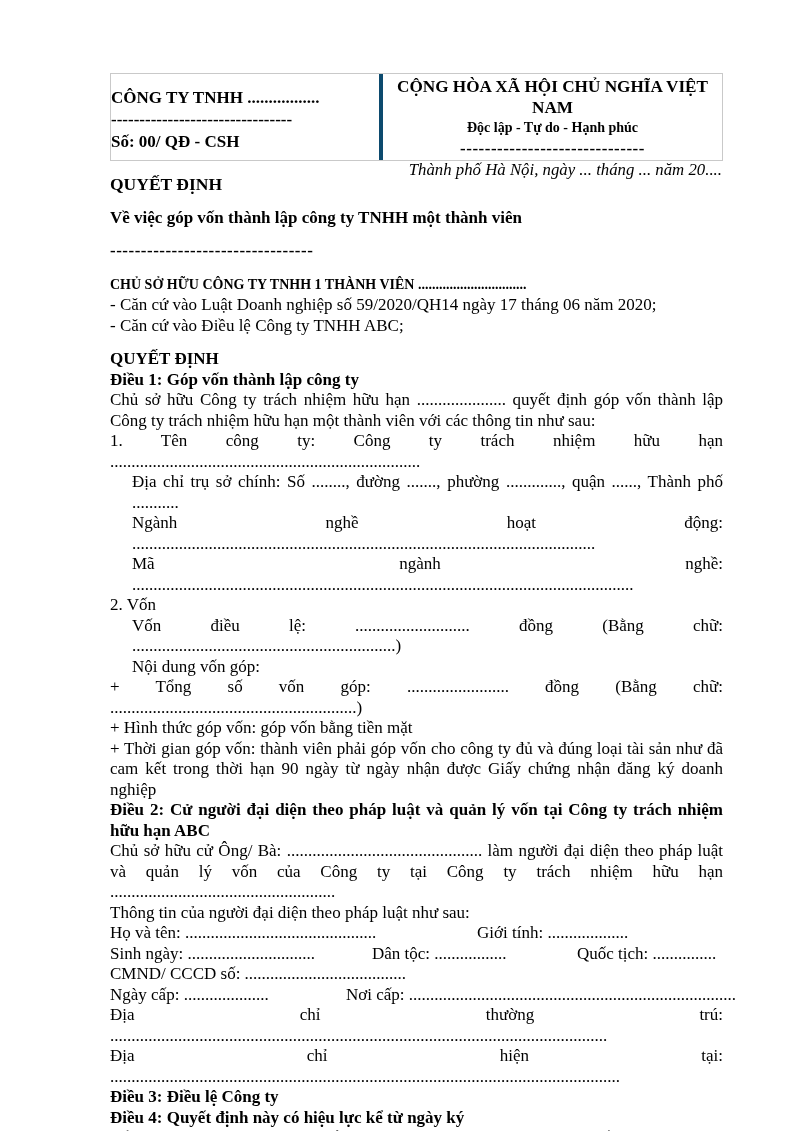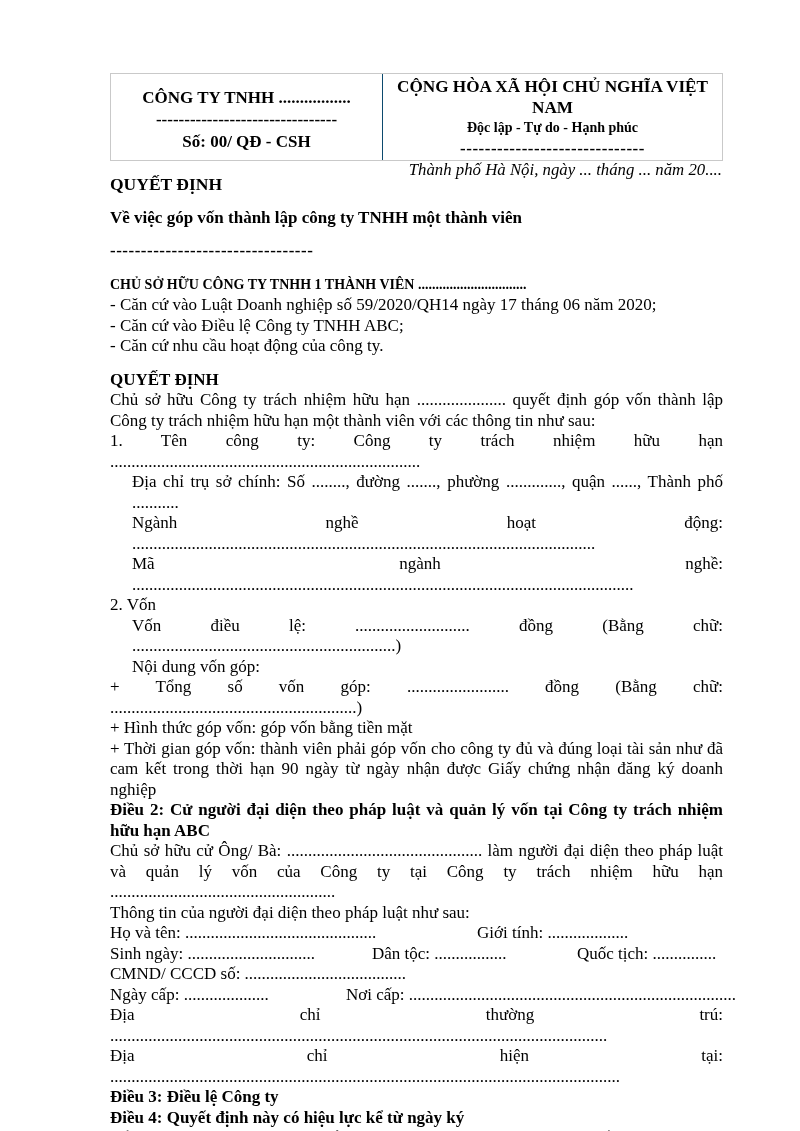--- a/index.html
+++ b/index.html
@@ -5,21 +5,21 @@
   html,body { margin:0; padding:0; background:#ffffff; }
   .page {
     position:relative; width:800px; height:1131px; background:#ffffff;
     font-family:"Liberation Serif","DejaVu Serif",serif; color:#000;
     overflow:hidden;
   }
   .doc { position:absolute; left:110px; top:73px; width:613px; font-size:17px; line-height:20.5px; }
 
   
   .hdr { display:flex; height:88px; border:1px solid #c9c9c9; box-sizing:border-box; background:#fff; }
-  .hdr-left { width:272px; box-sizing:border-box; border-right:1px solid #0c4a6e; text-align:center;
+  .hdr-left { width:272px; box-sizing:border-box; border-right:4px solid #0c4a6e; 
               padding-top:13px; font-weight:700; line-height:22px; font-size:17px; }
   .hdr-right { flex:1; text-align:center; padding-top:3px; line-height:20.7px; }
   .hdr-national { font-weight:700; font-size:17.2px; }
   .hdr-motto { font-weight:700; font-size:14px; }
   .hdr-dashes { font-weight:700; letter-spacing:0.5px; }
   .hdr-date { font-style:italic; font-size:16.8px;text-align:right; }
 
   
   .center { text-align:left;margin-top:13px; }
   .t-heading { font-weight:700; font-size:17.5px; }
@@ -65,24 +65,24 @@
       </div>
     </div>
 
     <div class="center t-heading">QUYẾT ĐỊNH</div>
     <div class="center t-subject">Về việc góp vốn thành lập công ty TNHH một thành viên</div>
     <div class="center t-dashes">---------------------------------</div>
     <div class="center t-issuer">CHỦ SỞ HỮU CÔNG TY TNHH 1 THÀNH VIÊN ...............................</div>
 
     <div class="p">- Căn cứ vào Luật Doanh nghiệp số 59/2020/QH14 ngày 17 tháng 06 năm 2020;</div>
     <div class="p">- Căn cứ vào Điều lệ Công ty TNHH ABC;</div>
-    <div class="p">- Căn cứ nhu cầu hoạt động của công ty.</div>
 
     <div class="center b">QUYẾT ĐỊNH</div>
 
+    <div class="p b">Điều 1: Góp vốn thành lập công ty</div>
     <div class="p">Chủ sở hữu Công ty trách nhiệm hữu hạn ..................... quyết định góp vốn thành lập Công ty trách nhiệm hữu hạn một thành viên với các thông tin như sau:</div>
     <div class="p">1. Tên công ty: Công ty trách nhiệm hữu hạn .........................................................................</div>
     <div class="p ind">Địa chỉ trụ sở chính: Số ........, đường ......., phường ............., quận ......, Thành phố ...........</div>
     <div class="p ind">Ngành nghề hoạt động: .............................................................................................................</div>
     <div class="p ind">Mã ngành nghề: ......................................................................................................................</div>
     <div class="p">2. Vốn</div>
     <div class="p ind">Vốn điều lệ: ........................... đồng (Bằng chữ: ..............................................................)</div>
     <div class="p ind">Nội dung vốn góp:</div>
     <div class="p">+ Tổng số vốn góp: ........................ đồng (Bằng chữ: ..........................................................)</div>
     <div class="p">+ Hình thức góp vốn: góp vốn bằng tiền mặt</div>

